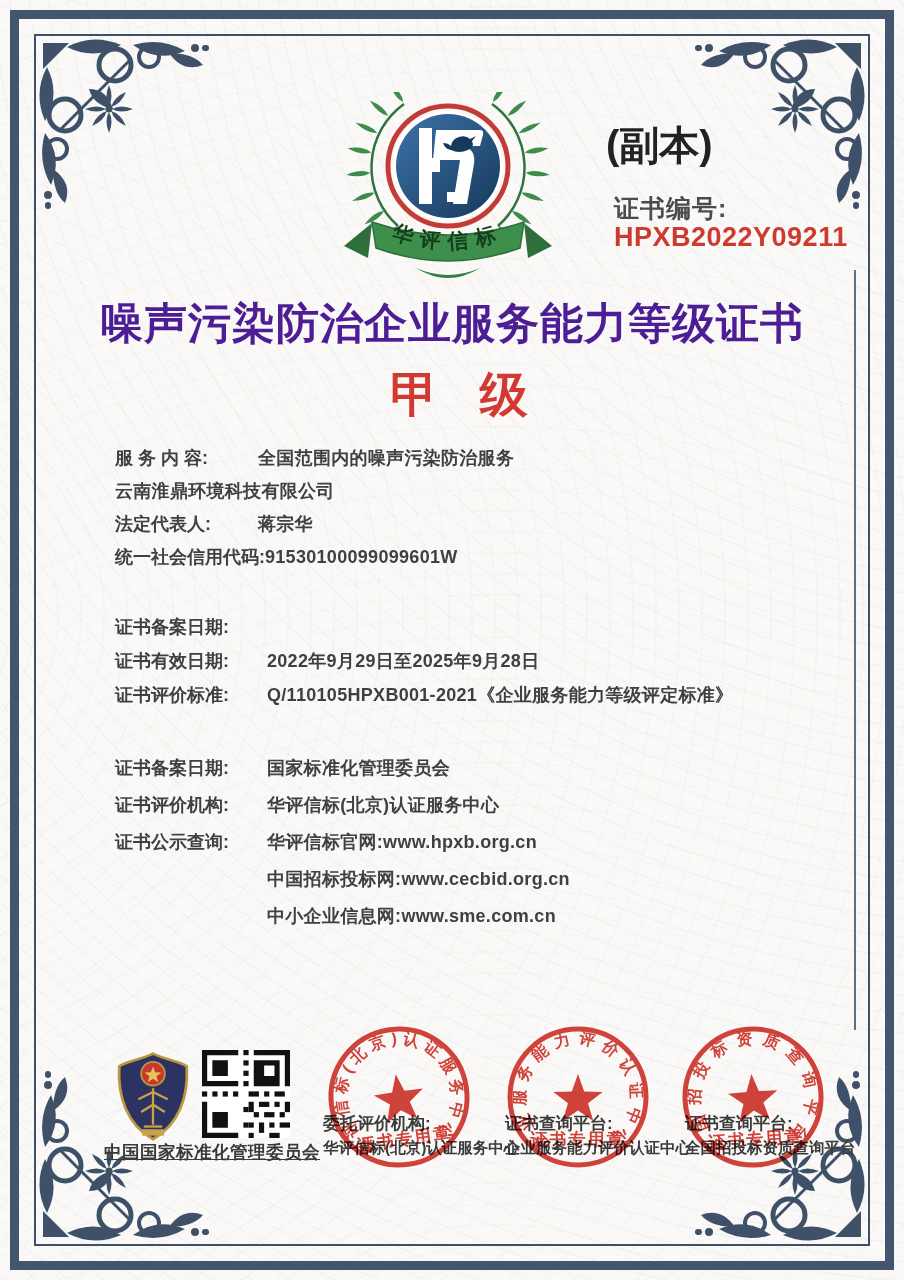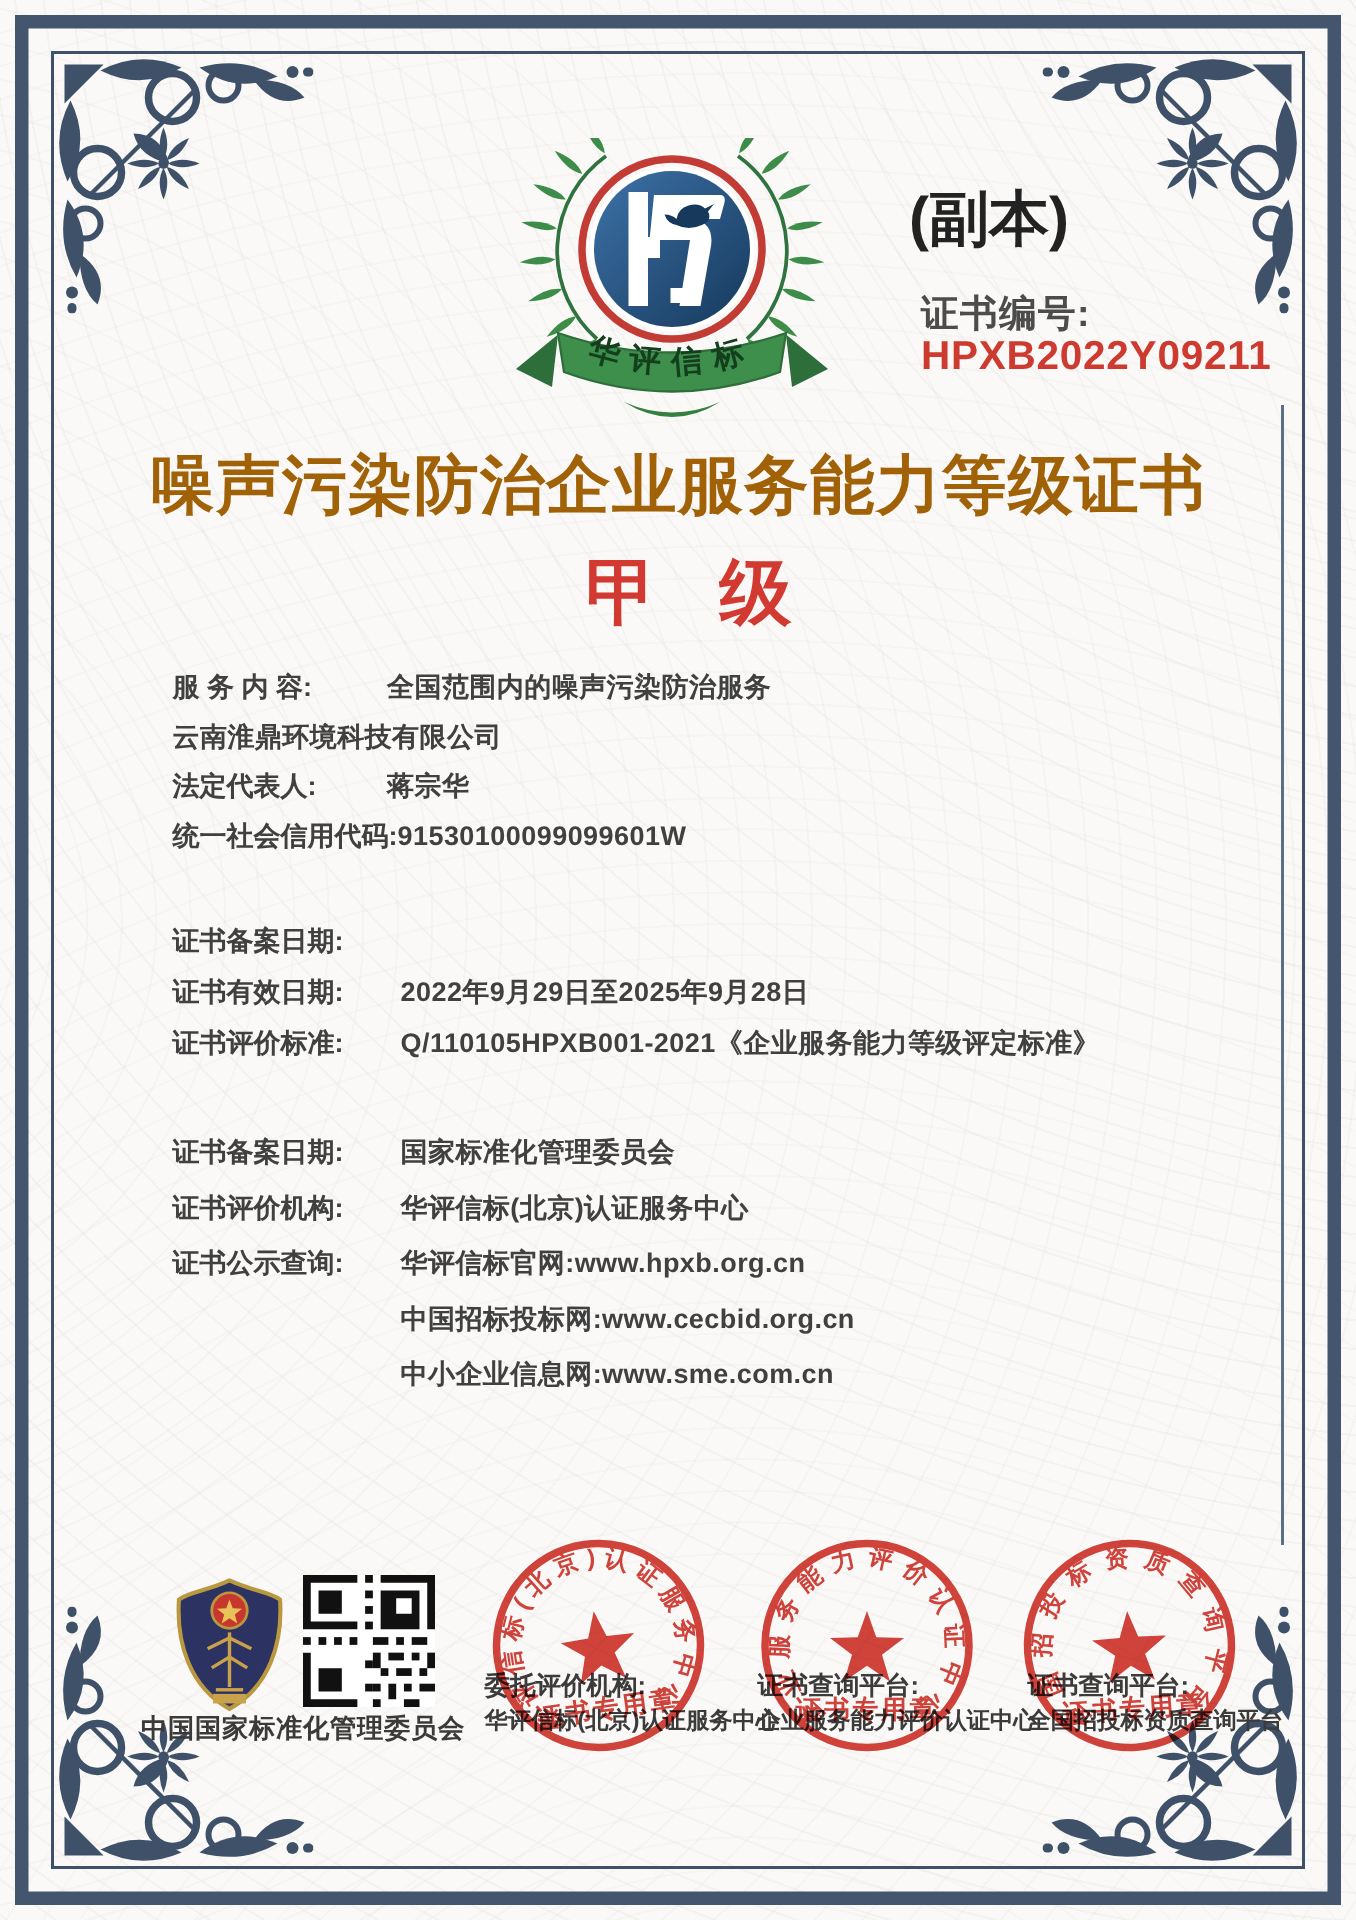--- a/index.html
+++ b/index.html
@@ -16,35 +16,35 @@
   .corner{position:absolute;width:172px;height:172px;pointer-events:none;}
   .corner.tl{top:37px;left:37px;}
   .corner.tr{top:37px;right:37px;transform:scaleX(-1);}
   .corner.bl{bottom:37px;left:37px;transform:scaleY(-1);}
   .corner.br{bottom:37px;right:37px;transform:scale(-1,-1);}
   .edge-accent{position:absolute;width:2px;background:#5a7089;right:48px;top:270px;height:760px;}
   .logo{position:absolute;left:320px;top:92px;width:256px;height:190px;}
   .copy-label{position:absolute;left:606px;top:118px;font-size:40px;font-weight:700;color:#222;}
   .certno-label{position:absolute;left:614px;top:192px;font-size:25px;font-weight:700;color:#4c4c4c;letter-spacing:1px;}
   .certno{position:absolute;left:614px;top:222px;font-size:27px;font-weight:700;color:#cd3a30;letter-spacing:.5px;}
-  .title{position:absolute;left:0;top:295px;width:904px;text-align:center;font-size:43px;font-weight:900;color:#a16207;letter-spacing:1px;}
+  .title{position:absolute;left:0;top:295px;width:904px;text-align:center;font-size:43px;font-weight:900;color:#4c1d95;letter-spacing:1px;}
   .grade{position:absolute;left:14px;top:363px;width:904px;text-align:center;font-size:48px;font-weight:800;color:#d23a31;letter-spacing:14px;}
   .info{position:absolute;left:115px;width:680px;font-size:18px;font-weight:600;color:#404040;}
   .info .row{display:flex;line-height:33px;}
   .info2 .row{line-height:34px;}
   .info3 .row{line-height:37px;}
   .info1{top:442px;}
   .info1 .lbl{flex:0 0 auto;min-width:143px;}
   .info2{top:590px;margin-top:20px;}
   .info3{top:750px;}
   .info2 .lbl,.info3 .lbl{flex:0 0 152px;}
   .info .val{flex:1;letter-spacing:.3px;}
   .emblem{position:absolute;left:112px;top:1048px;width:82px;height:96px;}
   .qr{position:absolute;left:202px;top:1050px;width:88px;height:88px;}
-  .org-caption{position:absolute;left:94px;top:1140px;width:236px;font-size:17.5px;font-weight:600;color:#3a3a3a;letter-spacing:.5px;}
+  .org-caption{position:absolute;left:94px;top:1140px;width:236px;text-align:center;font-size:17.5px;font-weight:600;color:#3a3a3a;letter-spacing:.5px;text-decoration:underline;}
   .seal{position:absolute;width:148px;height:148px;mix-blend-mode:multiply;opacity:.92;pointer-events:none;z-index:3;}
   .seal.s1{left:325px;top:1023px;transform:rotate(-8deg);}
   .seal.s2{left:504px;top:1023px;}
   .seal.s3{left:679px;top:1023px;transform:rotate(-4deg);}
   .seal-caption{position:absolute;z-index:2;color:#3b3b3b;}
   .seal-caption .t{font-size:17px;font-weight:700;line-height:24px;}
   .seal-caption .n{font-size:15.5px;font-weight:600;line-height:24px;white-space:nowrap;}
   .cap1{left:323px;top:1112px;}
   .cap2{left:505px;top:1112px;}
   .cap3{left:685px;top:1112px;}

